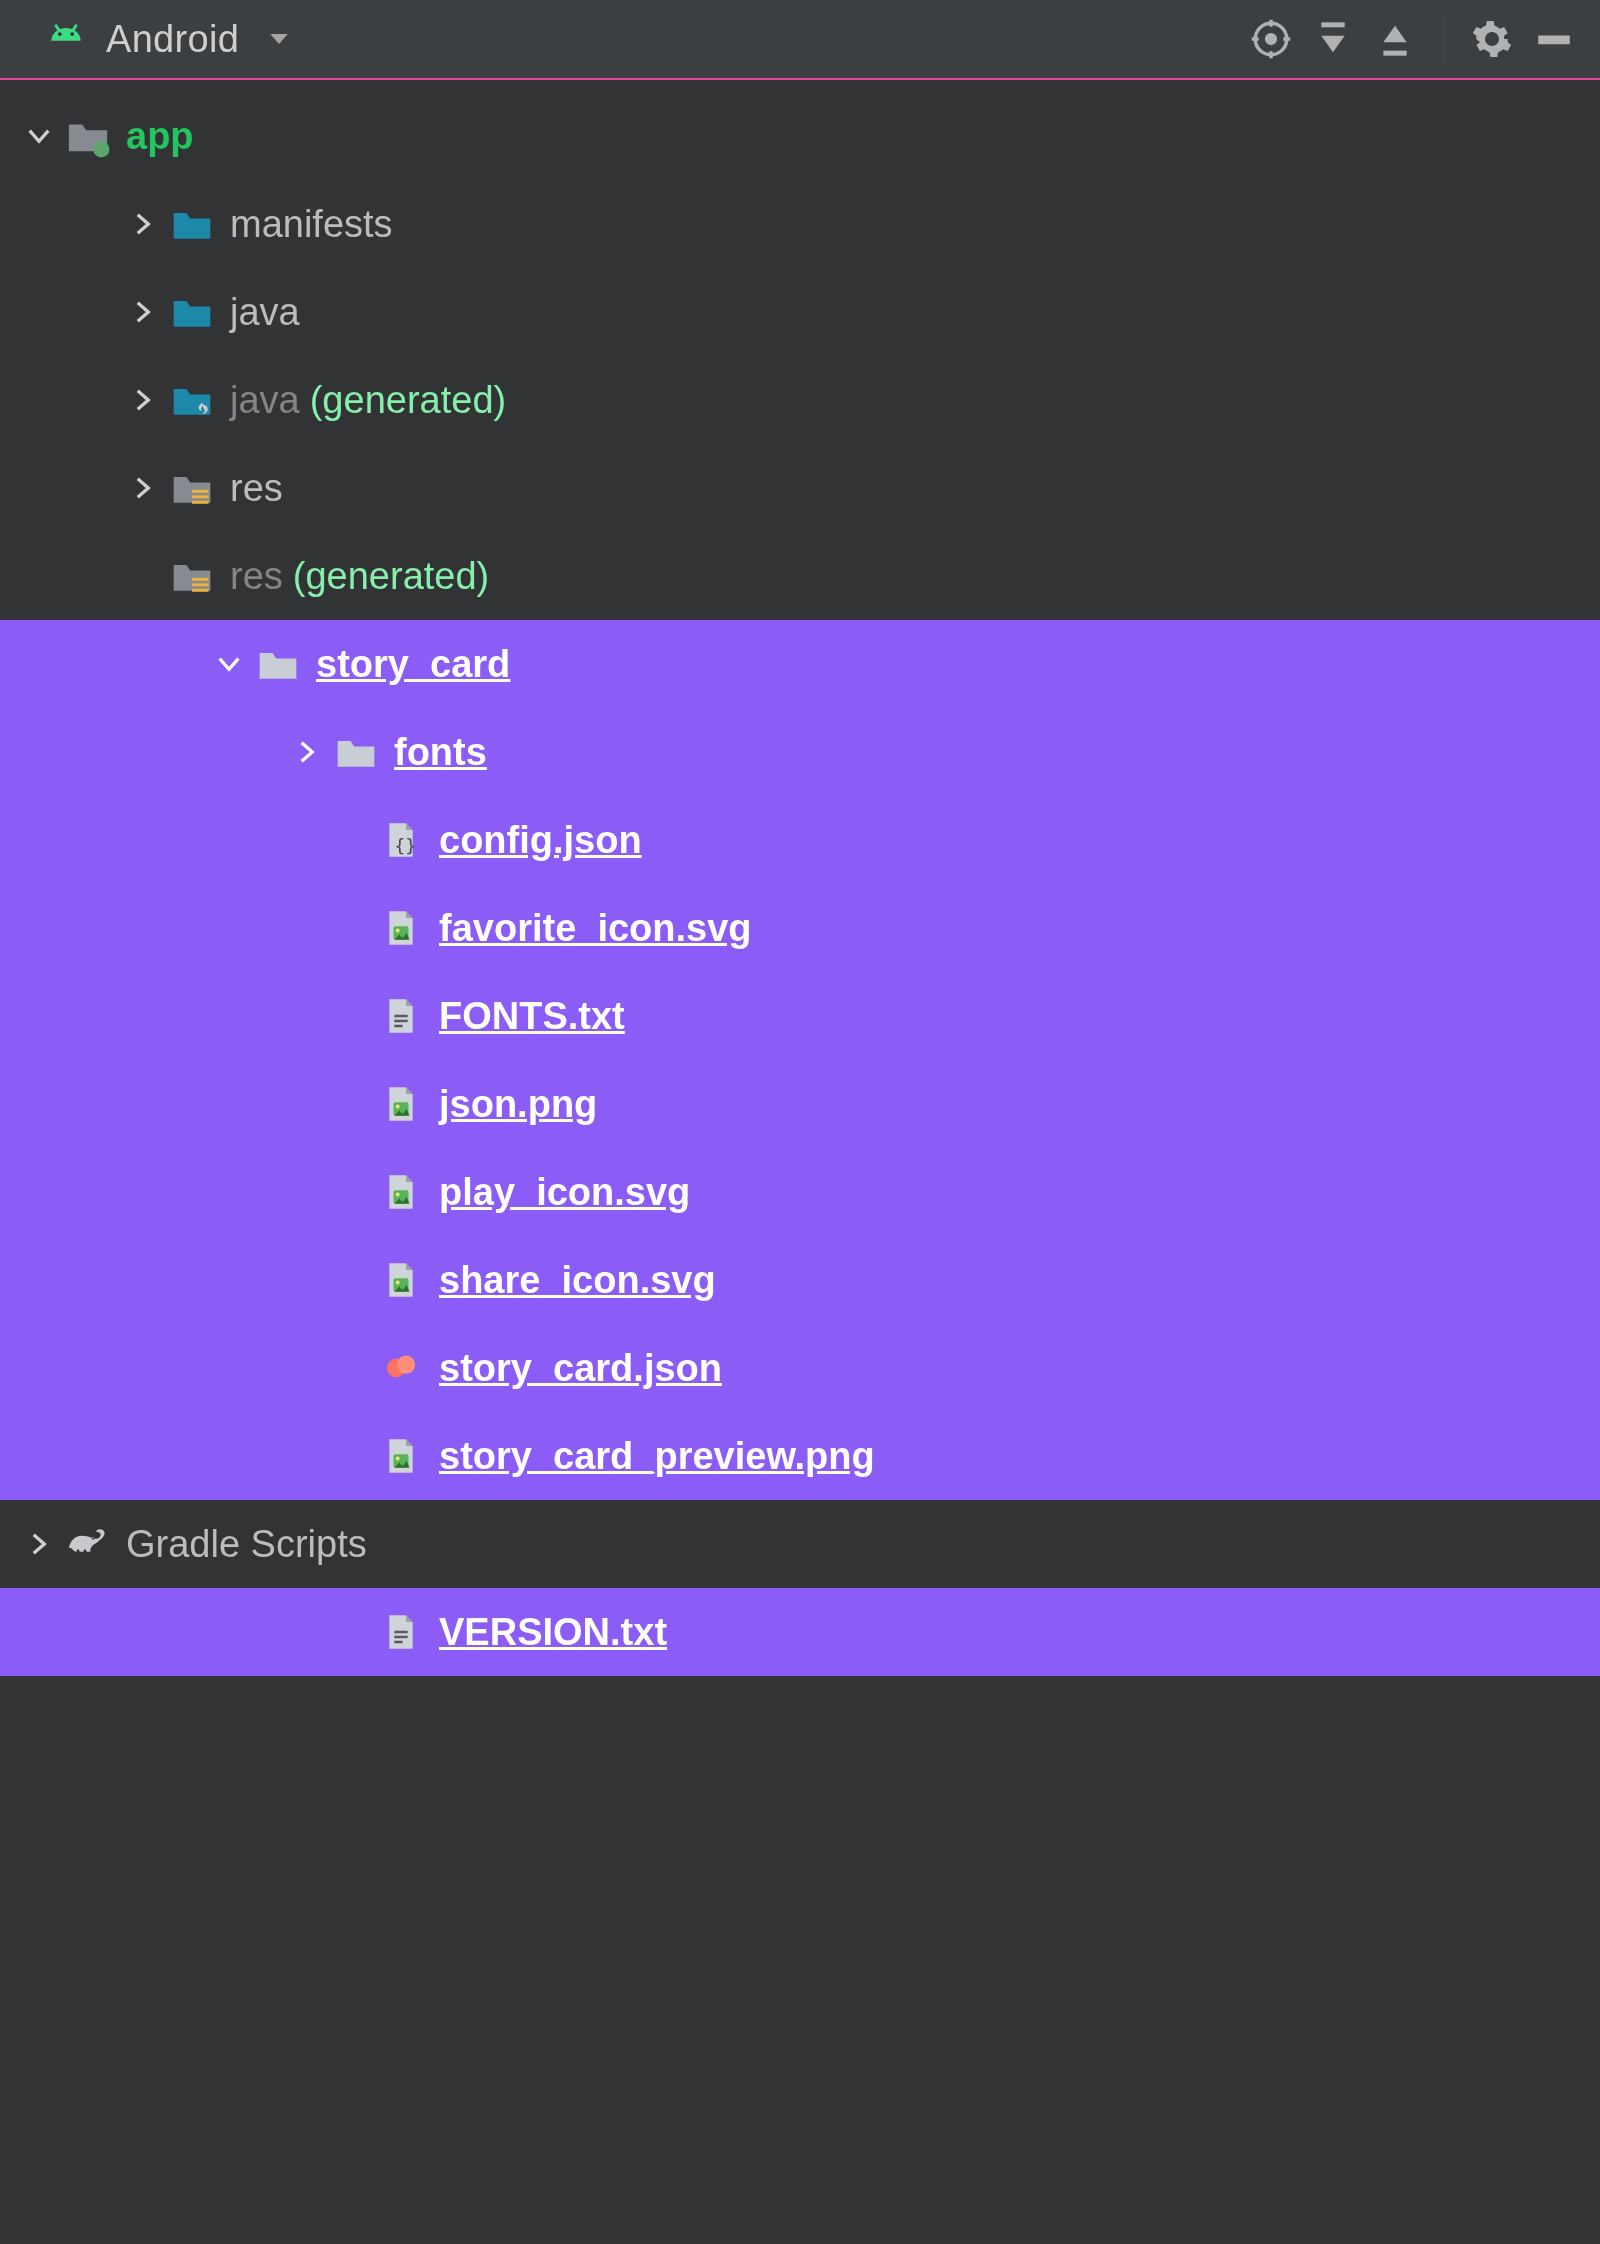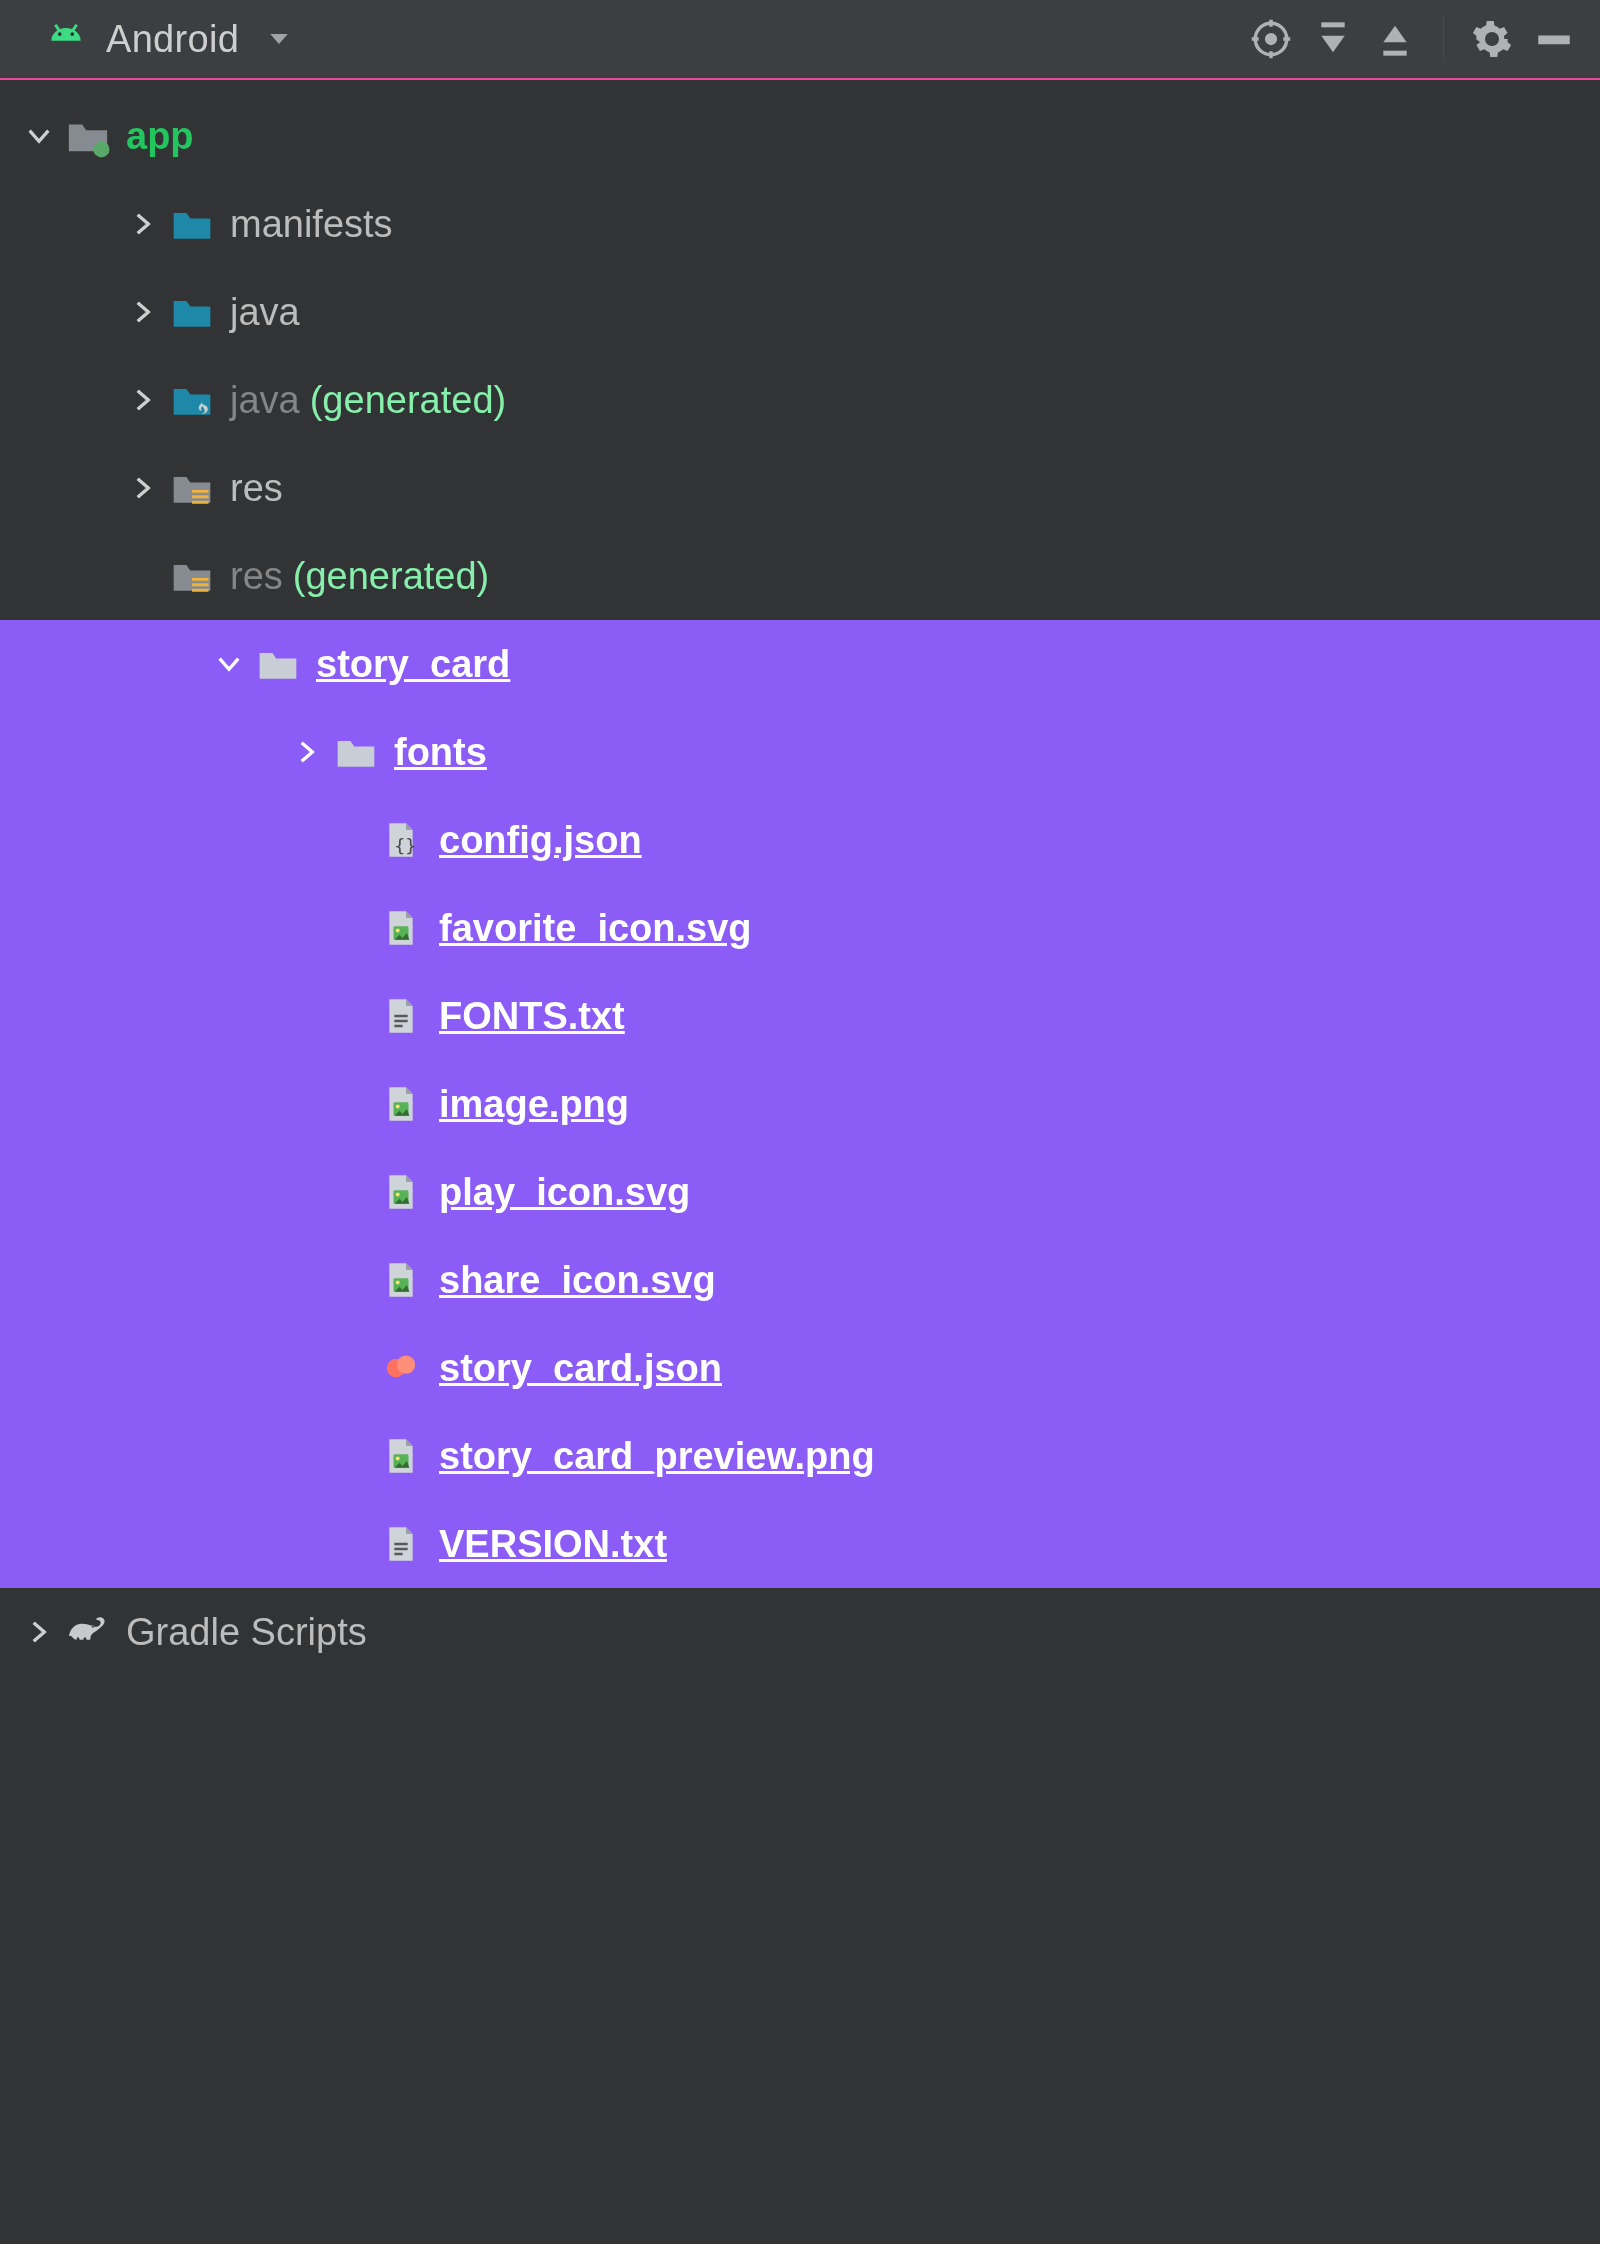--- a/index.html
+++ b/index.html
@@ -289,21 +289,21 @@
   <div class="row i4 selected">
     <span class="icon-box">
       <svg viewBox="0 0 24 24" width="40" height="40">
           <path d="M5 2h10l4 4v16H5z" fill="#cfd3da"></path>
           <path d="M15 2v4h4" fill="#9aa0a8"></path>
           <rect x="7.5" y="11" width="9" height="8" fill="#58b358" rx="1"></rect>
           <circle cx="10" cy="13.5" r="1.2" fill="#fbe36a"></circle>
           <path d="M8 19l3-3 2 2 2.5-3 1.5 4z" fill="#2e6f2e"></path>
         </svg>
     </span>
-    <span class="label bold white">image.png</span>
+    <span class="label bold white">json.png</span>
   </div>
 
   <div class="row i4 selected">
     <span class="icon-box">
       <svg viewBox="0 0 24 24" width="40" height="40">
           <path d="M5 2h10l4 4v16H5z" fill="#cfd3da"></path>
           <path d="M15 2v4h4" fill="#9aa0a8"></path>
           <rect x="7.5" y="11" width="9" height="8" fill="#58b358" rx="1"></rect>
           <circle cx="10" cy="13.5" r="1.2" fill="#fbe36a"></circle>
           <path d="M8 19l3-3 2 2 2.5-3 1.5 4z" fill="#2e6f2e"></path>
@@ -339,44 +339,44 @@
     <span class="icon-box">
       <svg viewBox="0 0 24 24" width="40" height="40">
           <path d="M5 2h10l4 4v16H5z" fill="#cfd3da"></path>
           <path d="M15 2v4h4" fill="#9aa0a8"></path>
           <rect x="7.5" y="11" width="9" height="8" fill="#58b358" rx="1"></rect>
           <circle cx="10" cy="13.5" r="1.2" fill="#fbe36a"></circle>
           <path d="M8 19l3-3 2 2 2.5-3 1.5 4z" fill="#2e6f2e"></path>
         </svg>
     </span>
     <span class="label bold white">story_card_preview.png</span>
+  </div>
+
+  <div class="row i0">
+    <span class="chevron-box">
+      <svg viewBox="0 0 24 24" width="32" height="32">
+          <path d="M8 5 L16 12 L8 19" fill="none" stroke="#cfcfcf" stroke-width="2.5"></path>
+        </svg>
+    </span>
+    <span class="icon-box">
+      <svg viewBox="0 0 24 24" width="46" height="46" fill="#c7c9cc">
+          <path d="M20 5c-1-1-3-1-4 .5.6.4 1.4.2 2 .6 1 .6.6 2-.3 2.7-2 1.6-4.9-1.4-9-1.1C5 8 3 10 2 14c2-.2 2.3 2.2 4 2 .2-1.6 1.4-1.6 1.6 0h2c.2-1.6 1.4-1.6 1.6 0h2c0-3 1.6-3.5 3.3-4.7C19.1 9.5 22 7 20 5zM15 9.7c-.6.3-1.4-.6-1-1.1.5-.5 1.6.5 1 1.1z"></path>
+        </svg>
+    </span>
+    <span class="label">Gradle Scripts</span>
   </div>
 
   <div class="row i4 selected">
     <span class="icon-box">
       <svg viewBox="0 0 24 24" width="40" height="40">
           <path d="M5 2h10l4 4v16H5z" fill="#cfd3da"></path>
           <path d="M15 2v4h4" fill="#9aa0a8"></path>
           <g stroke="#5a5a5a" stroke-width="1.5">
             <line x1="8" y1="12" x2="16" y2="12"></line>
             <line x1="8" y1="15" x2="16" y2="15"></line>
             <line x1="8" y1="18" x2="13" y2="18"></line>
           </g>
         </svg>
     </span>
     <span class="label bold white">VERSION.txt</span>
   </div>
 
-  <div class="row i0">
-    <span class="chevron-box">
-      <svg viewBox="0 0 24 24" width="32" height="32">
-          <path d="M8 5 L16 12 L8 19" fill="none" stroke="#cfcfcf" stroke-width="2.5"></path>
-        </svg>
-    </span>
-    <span class="icon-box">
-      <svg viewBox="0 0 24 24" width="46" height="46" fill="#c7c9cc">
-          <path d="M20 5c-1-1-3-1-4 .5.6.4 1.4.2 2 .6 1 .6.6 2-.3 2.7-2 1.6-4.9-1.4-9-1.1C5 8 3 10 2 14c2-.2 2.3 2.2 4 2 .2-1.6 1.4-1.6 1.6 0h2c.2-1.6 1.4-1.6 1.6 0h2c0-3 1.6-3.5 3.3-4.7C19.1 9.5 22 7 20 5zM15 9.7c-.6.3-1.4-.6-1-1.1.5-.5 1.6.5 1 1.1z"></path>
-        </svg>
-    </span>
-    <span class="label">Gradle Scripts</span>
-  </div>
-
 </div>
 
 </body></html>

